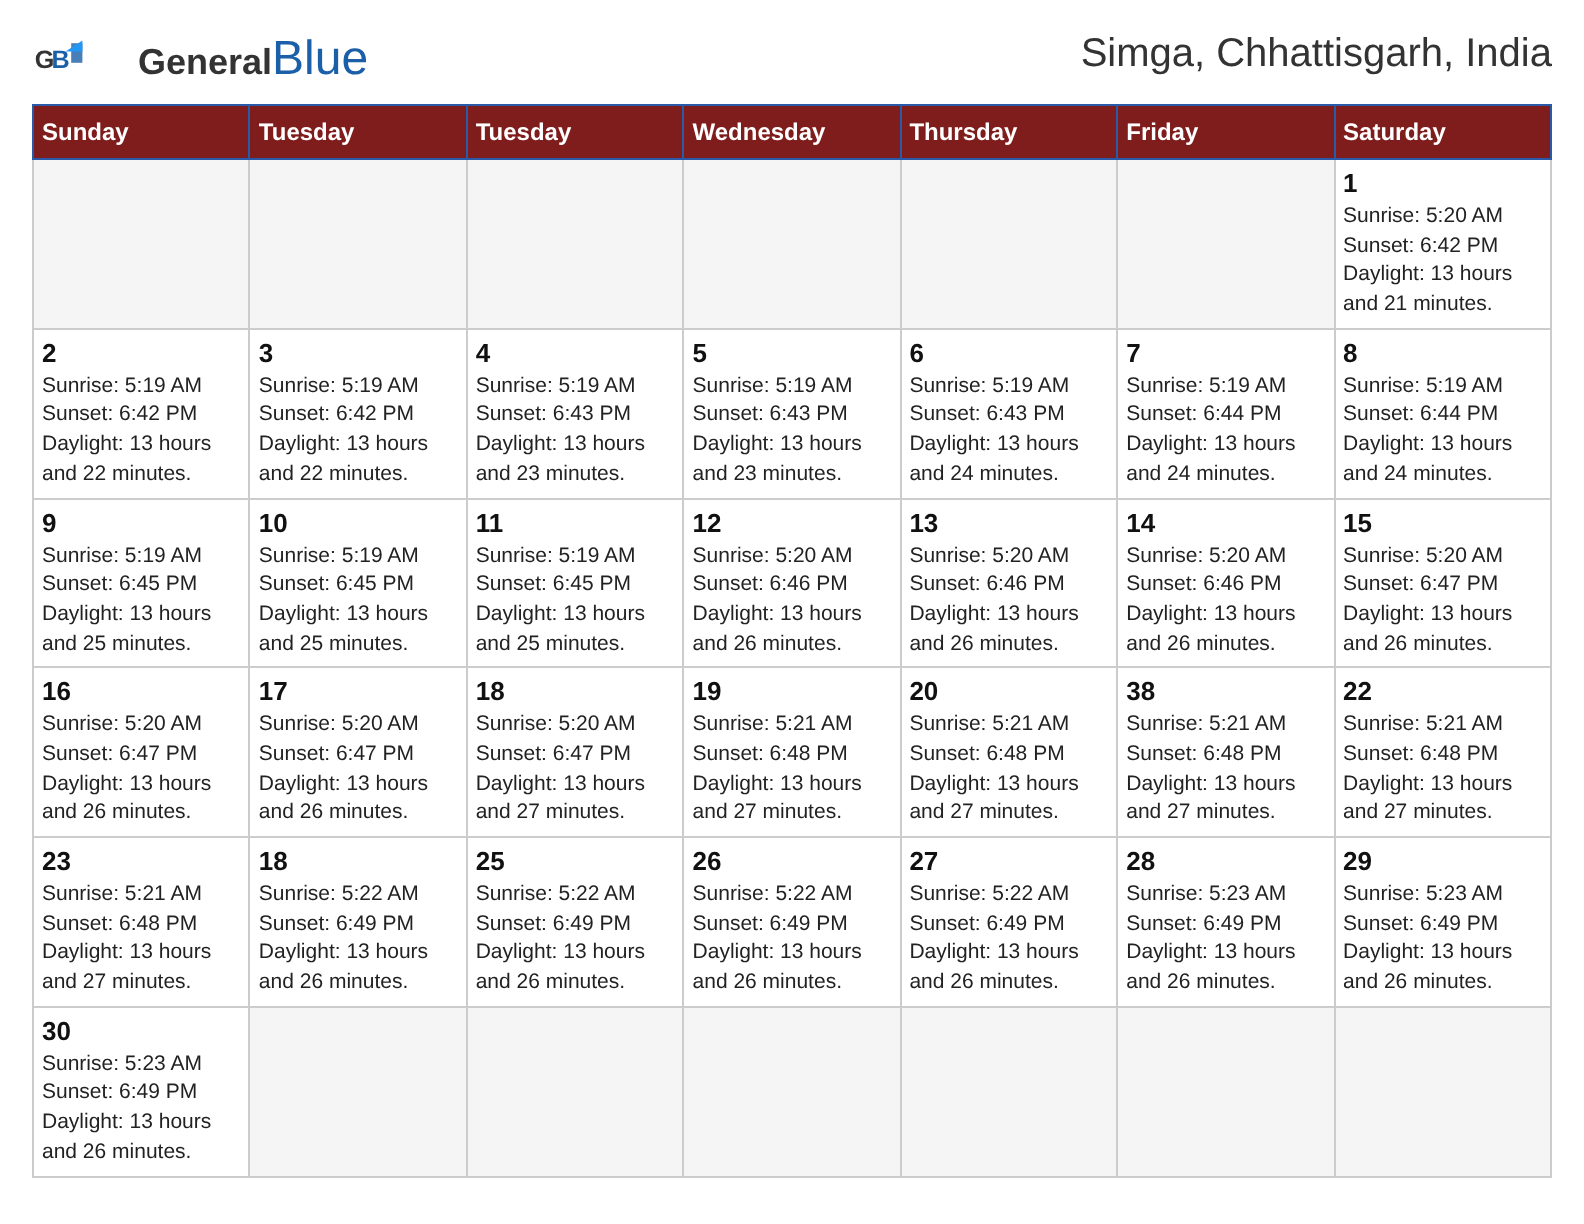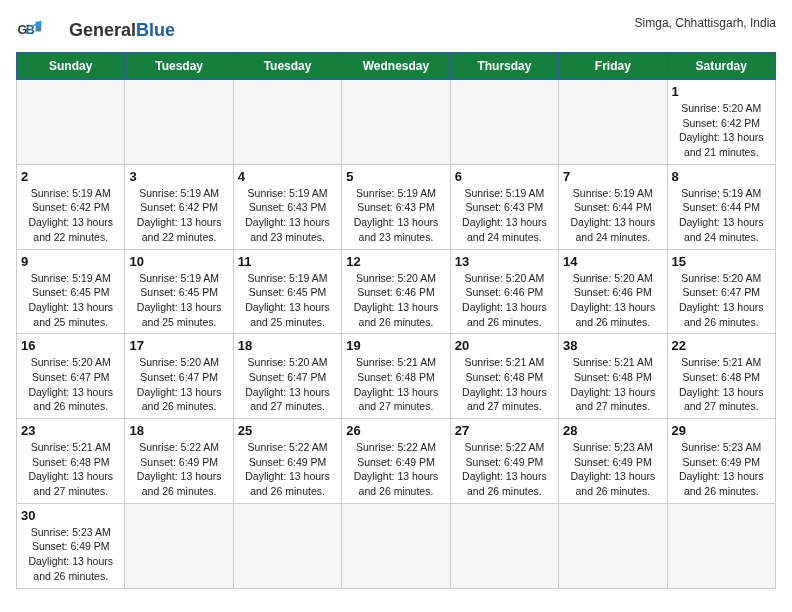--- a/index.html
+++ b/index.html
@@ -27,33 +27,33 @@
     }
     .title-area {
       text-align: right;
     }
     .month-title {
       font-size: 32px;
       font-weight: bold;
       color: #1a1a2e;
     }
     .location {
-      font-size: 12px;
+      font-size: 20px;
       color: #333;
     }
     .calendar {
       width: 100%;
       border-collapse: collapse;
       font-size: 11px;
     }
     .calendar th {
-      background: #15803d;
+      background: #7f1d1d;
       color: #fff;
       padding: 6px 4px;
-      text-align: center;
+      text-align: left;
       font-size: 12px;
       font-weight: bold;
       border: 1px solid #2B5BA8;
     }
     .calendar td {
       border: 1px solid #ccc;
       vertical-align: top;
       padding: 4px;
       width: 108px;
       min-height: 80px;
@@ -65,36 +65,35 @@
     .day-number {
       font-size: 13px;
       font-weight: bold;
       color: #111;
       margin-bottom: 2px;
     }
     .day-info {
       color: #222;
       font-size: 10.5px;
       line-height: 1.4;
-      text-align: center;
     }
   </style>
 </head>
 <body>
 
 <div class="header-area">
   <div class="logo">
     <svg class="logo-icon" viewBox="0 0 40 40">
       <text x="2" y="26" font-size="18" font-family="Arial" font-weight="bold" fill="#333">G</text>
       <text x="14" y="26" font-size="18" font-family="Arial" fill="#1a5fa8" font-weight="bold">B</text>
       <polygon points="28,8 36,8 36,22 28,22" fill="#1a5fa8" opacity="0.8"></polygon>
       <polygon points="24,14 36,6 36,14" fill="#2196F3"></polygon>
     </svg>
     <div>
-      <span style="color:#333;font-size:18px;font-weight:bold;margin-left:21px;">General</span><span style="color:#1a5fa8;font-size:18px;font-weight:bold;">Blue</span>
+      <span style="color:#333;font-size:18px;font-weight:bold;margin-left:21px;">General</span><span style="color:#1a5fa8;font-size:24px;font-weight:normal;">Blue</span>
     </div>
   </div>
   <div class="title-area">
     <div class="location">Simga, Chhattisgarh, India</div>
   </div>
 </div>
 
 <table class="calendar">
   <thead>
     <tr>

